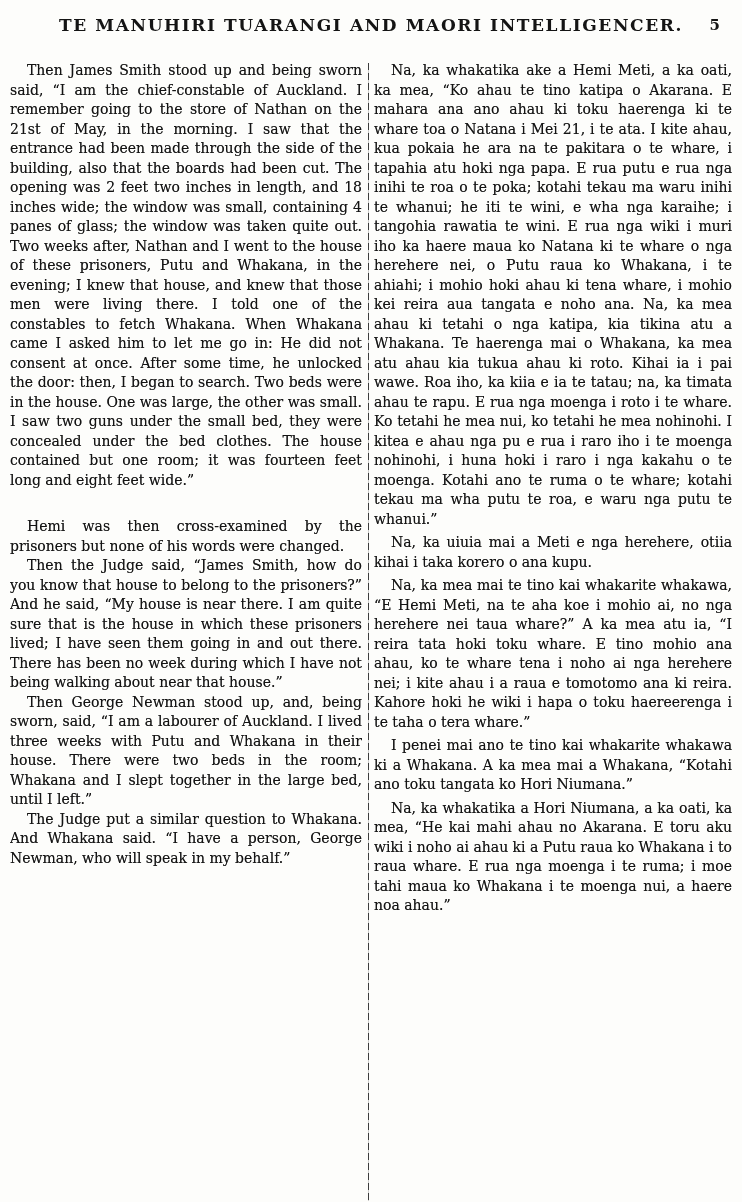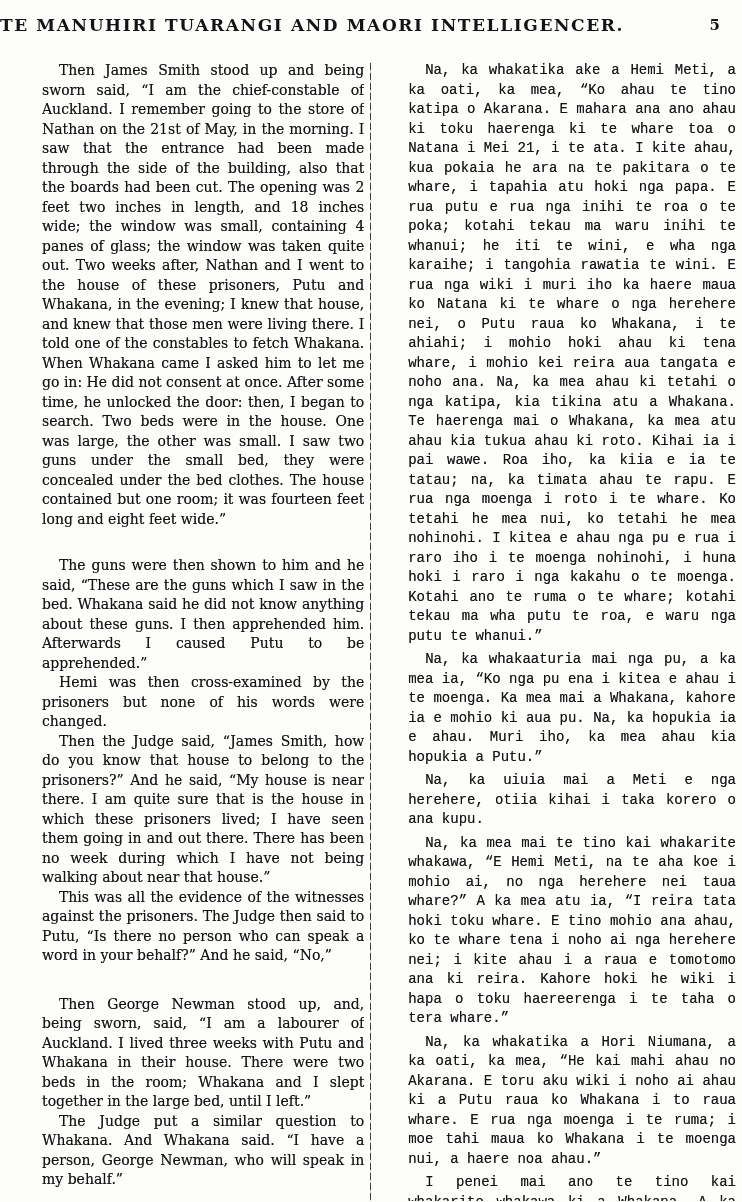--- a/index.html
+++ b/index.html
@@ -14,21 +14,21 @@
     font-family: "DejaVu Serif", serif;
     overflow: hidden;
     position: relative;
   }
   .masthead {
     position: relative;
     padding-top: 15px;
     height: 32px;
   }
   .masthead-title {
-    text-align: left;
+    text-align: center;
     font-size: 17px;
     font-weight: bold;
     letter-spacing: 1.6px;
     white-space: nowrap;
   }
   .masthead-page-number {
     position: absolute;
     top: 16px;
     right: 22px;
     font-size: 15px;
@@ -43,21 +43,20 @@
     overflow: hidden;
   }
   .column {
     font-size: 14px;
     line-height: 19.5px;
     text-align: justify;
     text-justify: inter-word;
     hyphens: none;
     overflow: hidden;
     text-shadow: 0 0 0.5px rgba(10,10,10,0.55);
-    margin-left: 32px;
   }
   .col-left {
     width: 352px;
   }
   .col-right {
     width: 358px;
   }
   .column-divider {
     width: 1px;
     margin: 2px 5px 0 6px;
@@ -66,43 +65,39 @@
       #3c3c3c 0px, #3c3c3c 7px,
       rgba(60,60,60,0.25) 7px, rgba(60,60,60,0.25) 10px
     );
   }
   .para {
     margin: 0;
     text-indent: 17px;
   }
   .col-right .para {
     margin-bottom: 4px;
-    font-family: Liberation Mono, monospace;
   }
 </style>
 </head>
 <body>
 
 <div class="masthead">
   <div class="masthead-title">TE MANUHIRI TUARANGI AND MAORI INTELLIGENCER.</div>
   <div class="masthead-page-number">5</div>
 </div>
 
 <div class="columns">
   <div class="column col-left">
       <p class="para" style="margin-bottom: 27px;">Then James Smith stood up and being sworn said, “I am the chief-constable of Auckland. I remember going to the store of Nathan on the 21st of May, in the morning. I saw that the entrance had been made through the side of the building, also that the boards had been cut. The opening was 2 feet two inches in length, and 18 inches wide; the window was small, containing 4 panes of glass; the window was taken quite out. Two weeks after, Nathan and I went to the house of these prisoners, Putu and Whakana, in the evening; I knew that house, and knew that those men were living there. I told one of the constables to fetch Whakana. When Whakana came I asked him to let me go in: He did not consent at once. After some time, he unlocked the door: then, I began to search. Two beds were in the house. One was large, the other was small. I saw two guns under the small bed, they were concealed under the bed clothes. The house contained but one room; it was fourteen feet long and eight feet wide.”</p>
-      <p class="para">The guns were then shown to him and he said, “These are the guns which I saw in the bed. Whakana said he did not know anything about these guns. I then apprehended him. Afterwards I caused Putu to be apprehended.”</p>
       <p class="para">Hemi was then cross-examined by the prisoners but none of his words were changed.</p>
       <p class="para">Then the Judge said, “James Smith, how do you know that house to belong to the prisoners?” And he said, “My house is near there. I am quite sure that is the house in which these prisoners lived; I have seen them going in and out there. There has been no week during which I have not being walking about near that house.”</p>
-      <p class="para" style="margin-bottom: 29px;">This was all the evidence of the witnesses against the prisoners. The Judge then said to Putu, “Is there no person who can speak a word in your behalf?” And he said, “No,”</p>
       <p class="para">Then George Newman stood up, and, being sworn, said, “I am a labourer of Auckland. I lived three weeks with Putu and Whakana in their house. There were two beds in the room; Whakana and I slept together in the large bed, until I left.”</p>
       <p class="para" style="margin-bottom: 25px;">The Judge put a similar question to Whakana. And Whakana said. “I have a person, George Newman, who will speak in my behalf.”</p>
     </div>
   <div class="column-divider"></div>
   <div class="column col-right">
       <p class="para">Na, ka whakatika ake a Hemi Meti, a ka oati, ka mea, “Ko ahau te tino katipa o Akarana. E mahara ana ano ahau ki toku haerenga ki te whare toa o Natana i Mei 21, i te ata. I kite ahau, kua pokaia he ara na te pakitara o te whare, i tapahia atu hoki nga papa. E rua putu e rua nga inihi te roa o te poka; kotahi tekau ma waru inihi te whanui; he iti te wini, e wha nga karaihe; i tangohia rawatia te wini. E rua nga wiki i muri iho ka haere maua ko Natana ki te whare o nga herehere nei, o Putu raua ko Whakana, i te ahiahi; i mohio hoki ahau ki tena whare, i mohio kei reira aua tangata e noho ana. Na, ka mea ahau ki tetahi o nga katipa, kia tikina atu a Whakana. Te haerenga mai o Whakana, ka mea atu ahau kia tukua ahau ki roto. Kihai ia i pai wawe. Roa iho, ka kiia e ia te tatau; na, ka timata ahau te rapu. E rua nga moenga i roto i te whare. Ko tetahi he mea nui, ko tetahi he mea nohinohi. I kitea e ahau nga pu e rua i raro iho i te moenga nohinohi, i huna hoki i raro i nga kakahu o te moenga. Kotahi ano te ruma o te whare; kotahi tekau ma wha putu te roa, e waru nga putu te whanui.”</p>
-      <p class="para">Na, ka whakaaturia mai nga pu, a ka mea ia, “Ko nga pu ena i kitea e ahau i te moenga. Ka mea mai a Whakana, kahore ia e mohio ki aua pu. Na, ka hopukia ia e ahau. Muri iho, ka mea ahau kia hopukia a Putu.”</p>
       <p class="para">Na, ka uiuia mai a Meti e nga herehere, otiia kihai i taka korero o ana kupu.</p>
       <p class="para">Na, ka mea mai te tino kai whakarite whakawa, “E Hemi Meti, na te aha koe i mohio ai, no nga herehere nei taua whare?” A ka mea atu ia, “I reira tata hoki toku whare. E tino mohio ana ahau, ko te whare tena i noho ai nga herehere nei; i kite ahau i a raua e tomotomo ana ki reira. Kahore hoki he wiki i hapa o toku haereerenga i te taha o tera whare.”</p>
+      <p class="para">I penei mai ano te tino kai whakarite whakawa ki a Whakana. A ka mea mai a Whakana, “Kotahi ano toku tangata ko Hori Niumana.”</p>
       <p class="para">Na, ka whakatika a Hori Niumana, a ka oati, ka mea, “He kai mahi ahau no Akarana. E toru aku wiki i noho ai ahau ki a Putu raua ko Whakana i to raua whare. E rua nga moenga i te ruma; i moe tahi maua ko Whakana i te moenga nui, a haere noa ahau.”</p>
-      <p class="para">I penei mai ano te tino kai whakarite whakawa ki a Whakana. A ka mea mai a Whakana, “Kotahi ano toku tangata ko Hori Niumana.”</p>
     </div>
 </div>
 
 </body></html>

